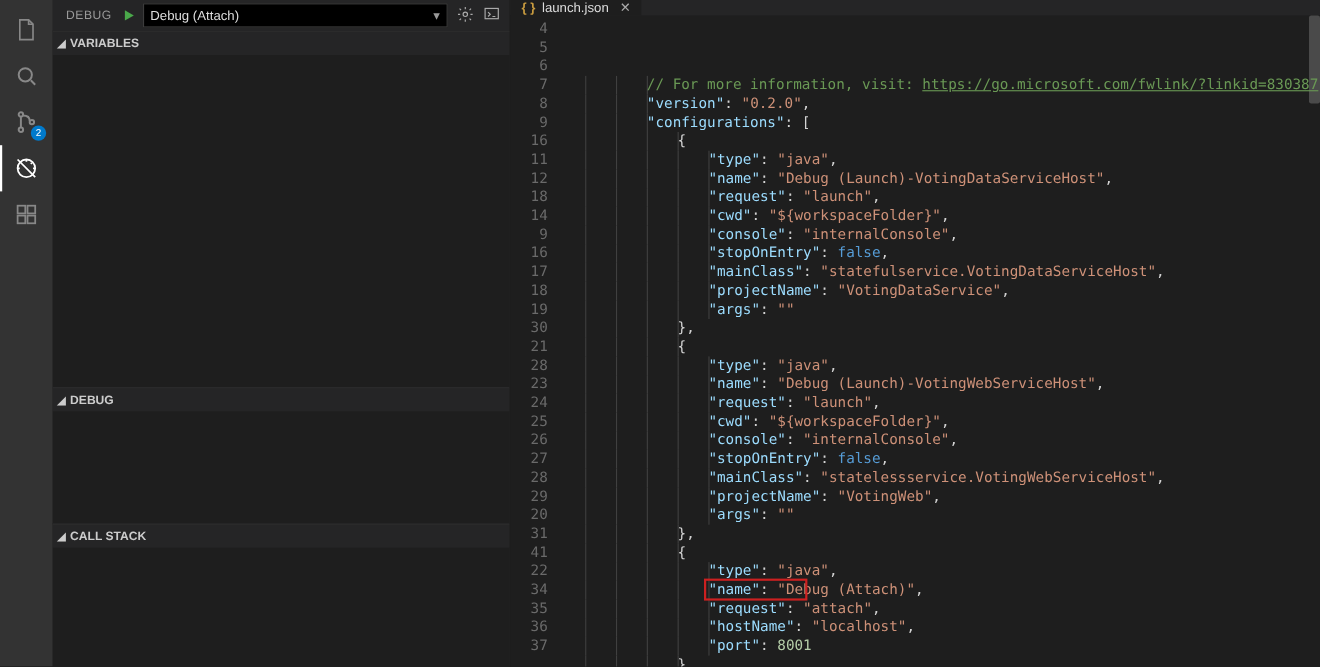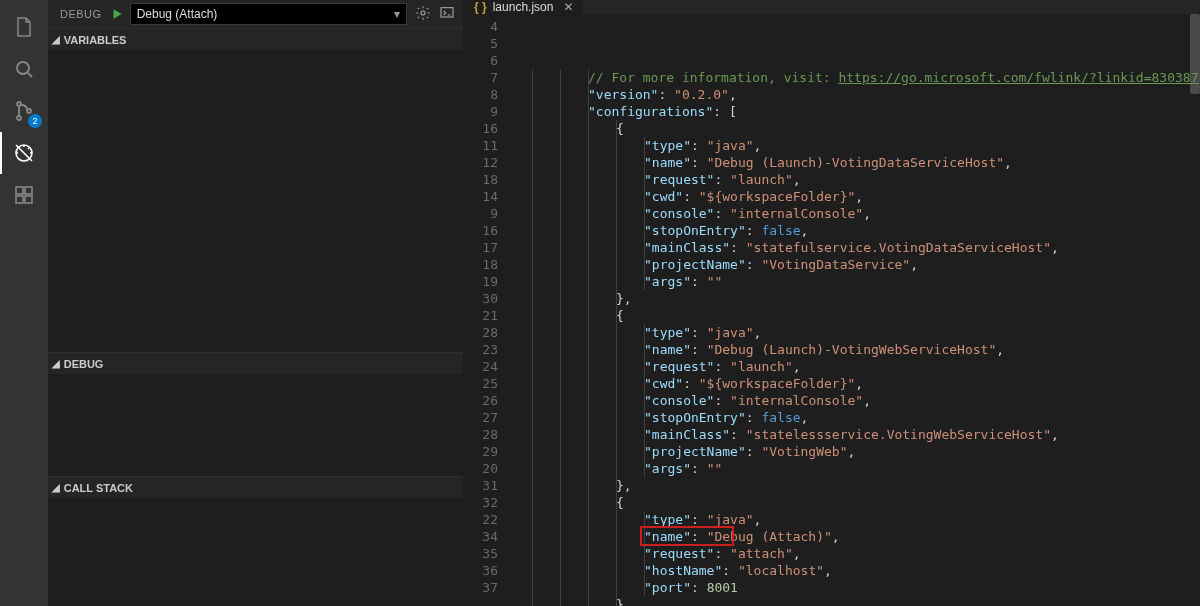--- a/index.html
+++ b/index.html
@@ -238,21 +238,21 @@
           <div>28</div>
           <div>23</div>
           <div>24</div>
           <div>25</div>
           <div>26</div>
           <div>27</div>
           <div>28</div>
           <div>29</div>
           <div>20</div>
           <div>31</div>
-          <div>32</div>
+          <div>41</div>
           <div>22</div>
           <div>34</div>
           <div>35</div>
           <div>36</div>
           <div>37</div>
         </div>
       <div class="code" id="code">
         <div class="scrollbar">
           <div class="scroll-thumb" style="top:0; height:80px;"></div>
         </div>

